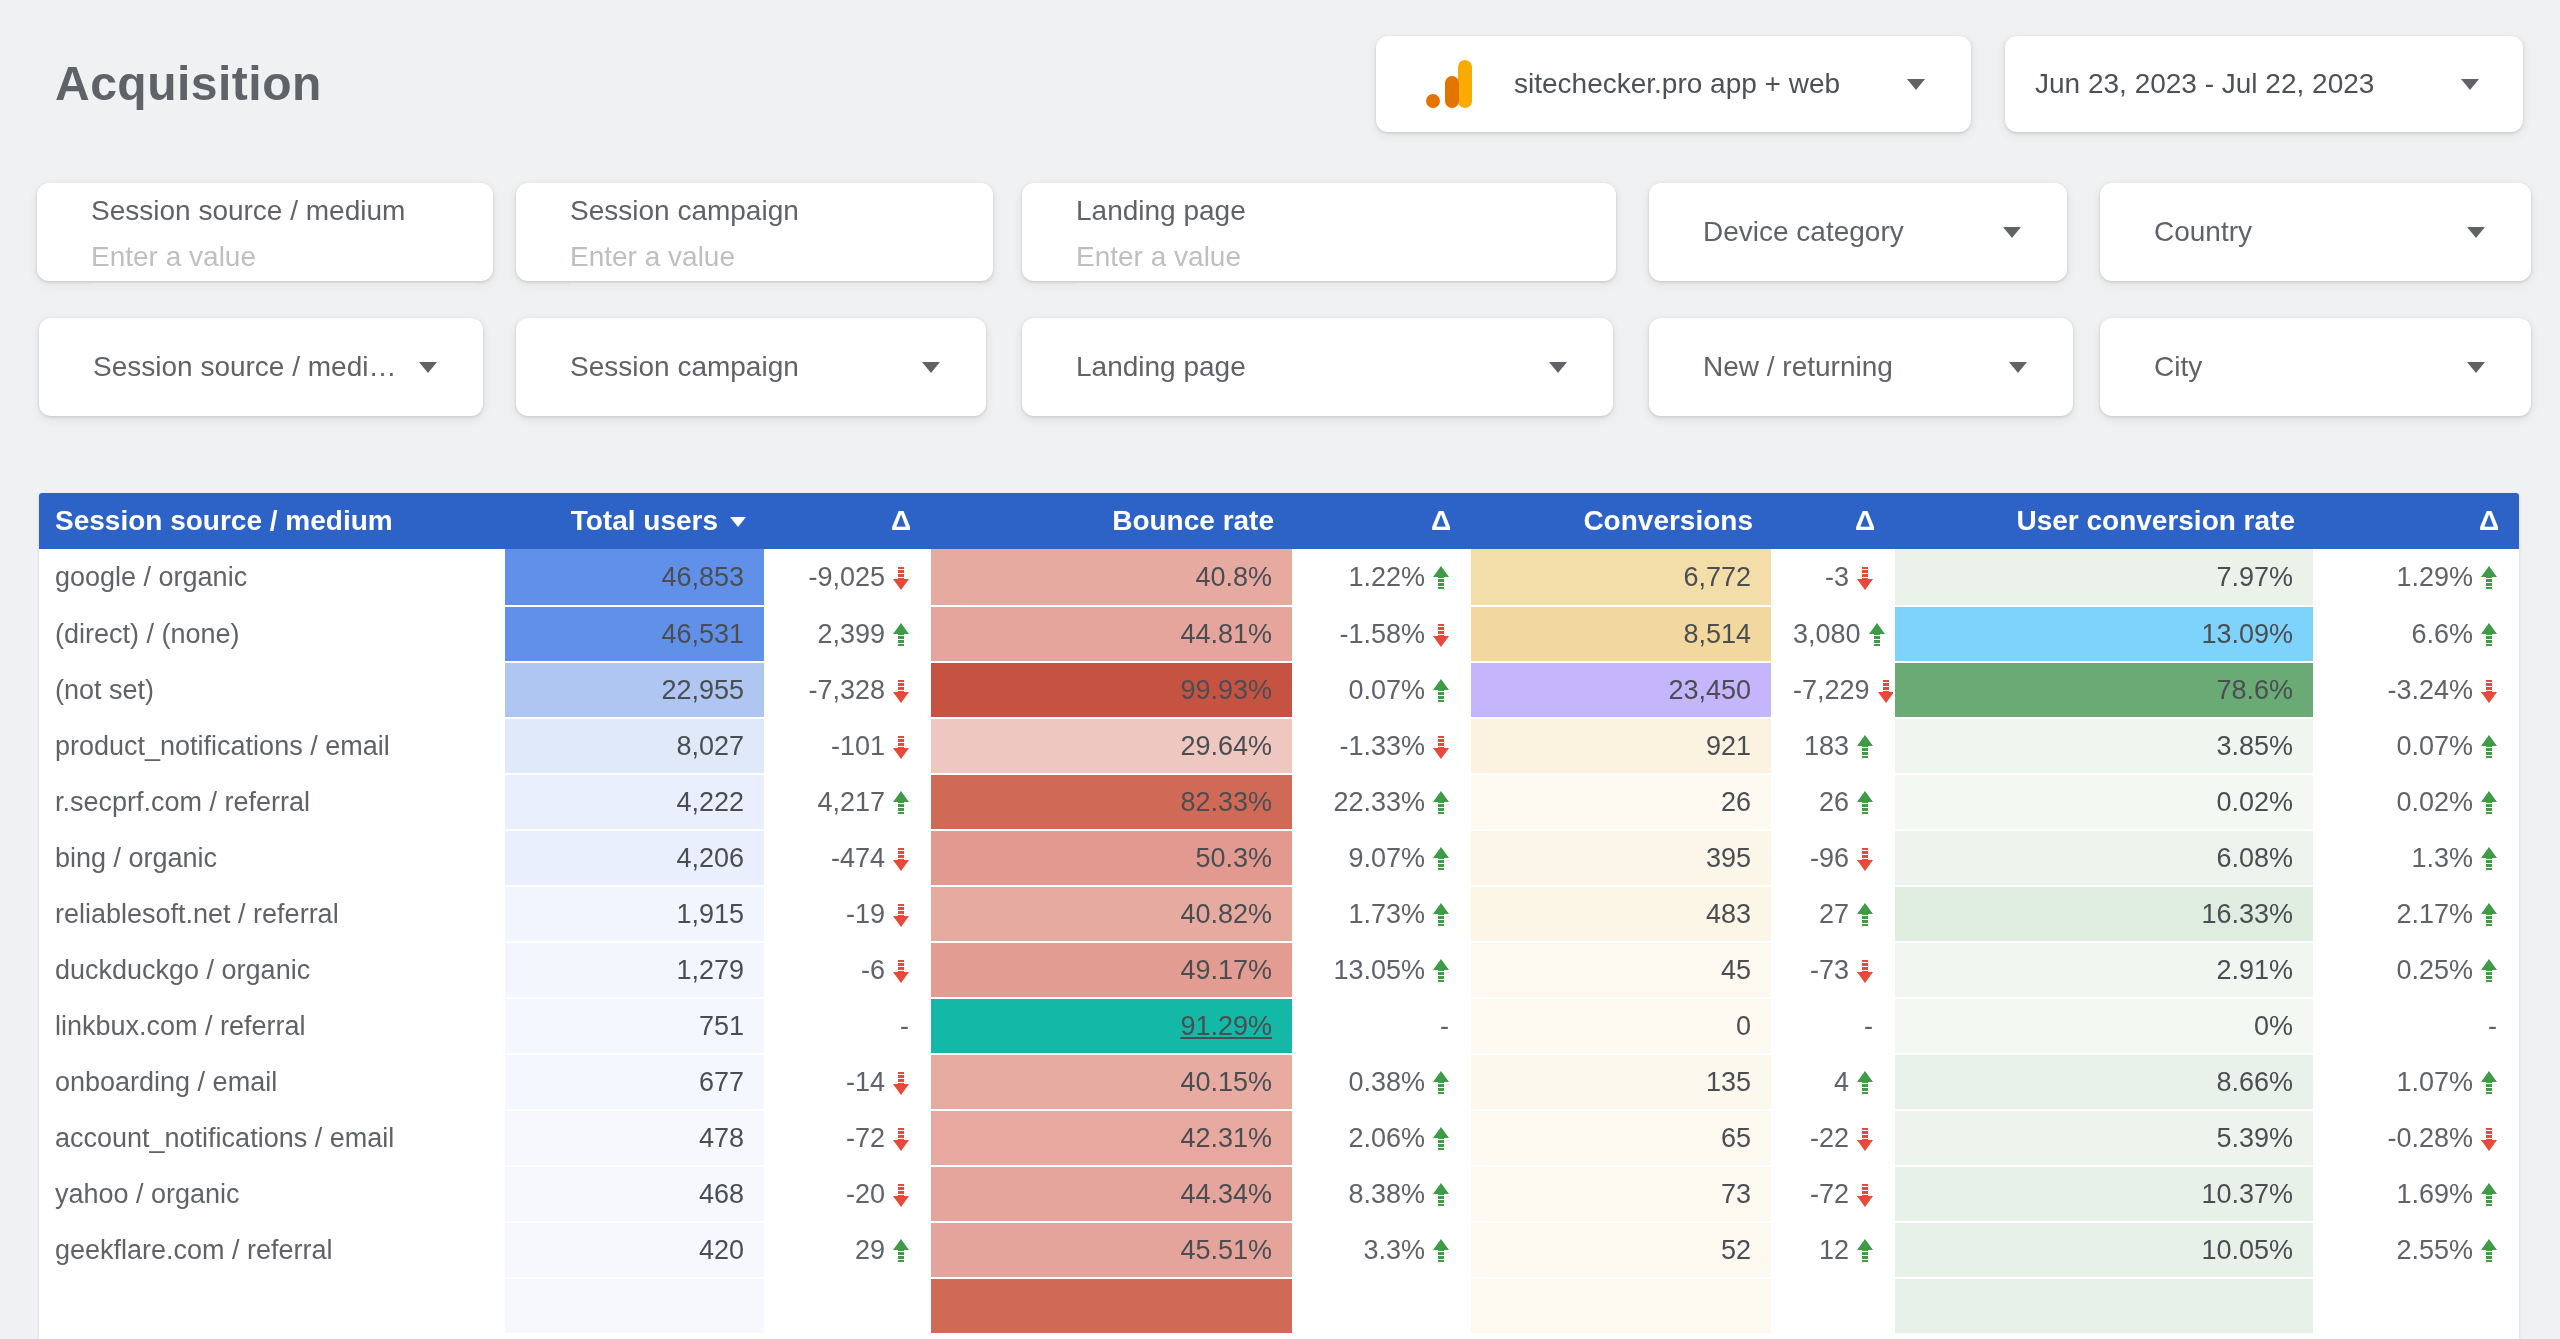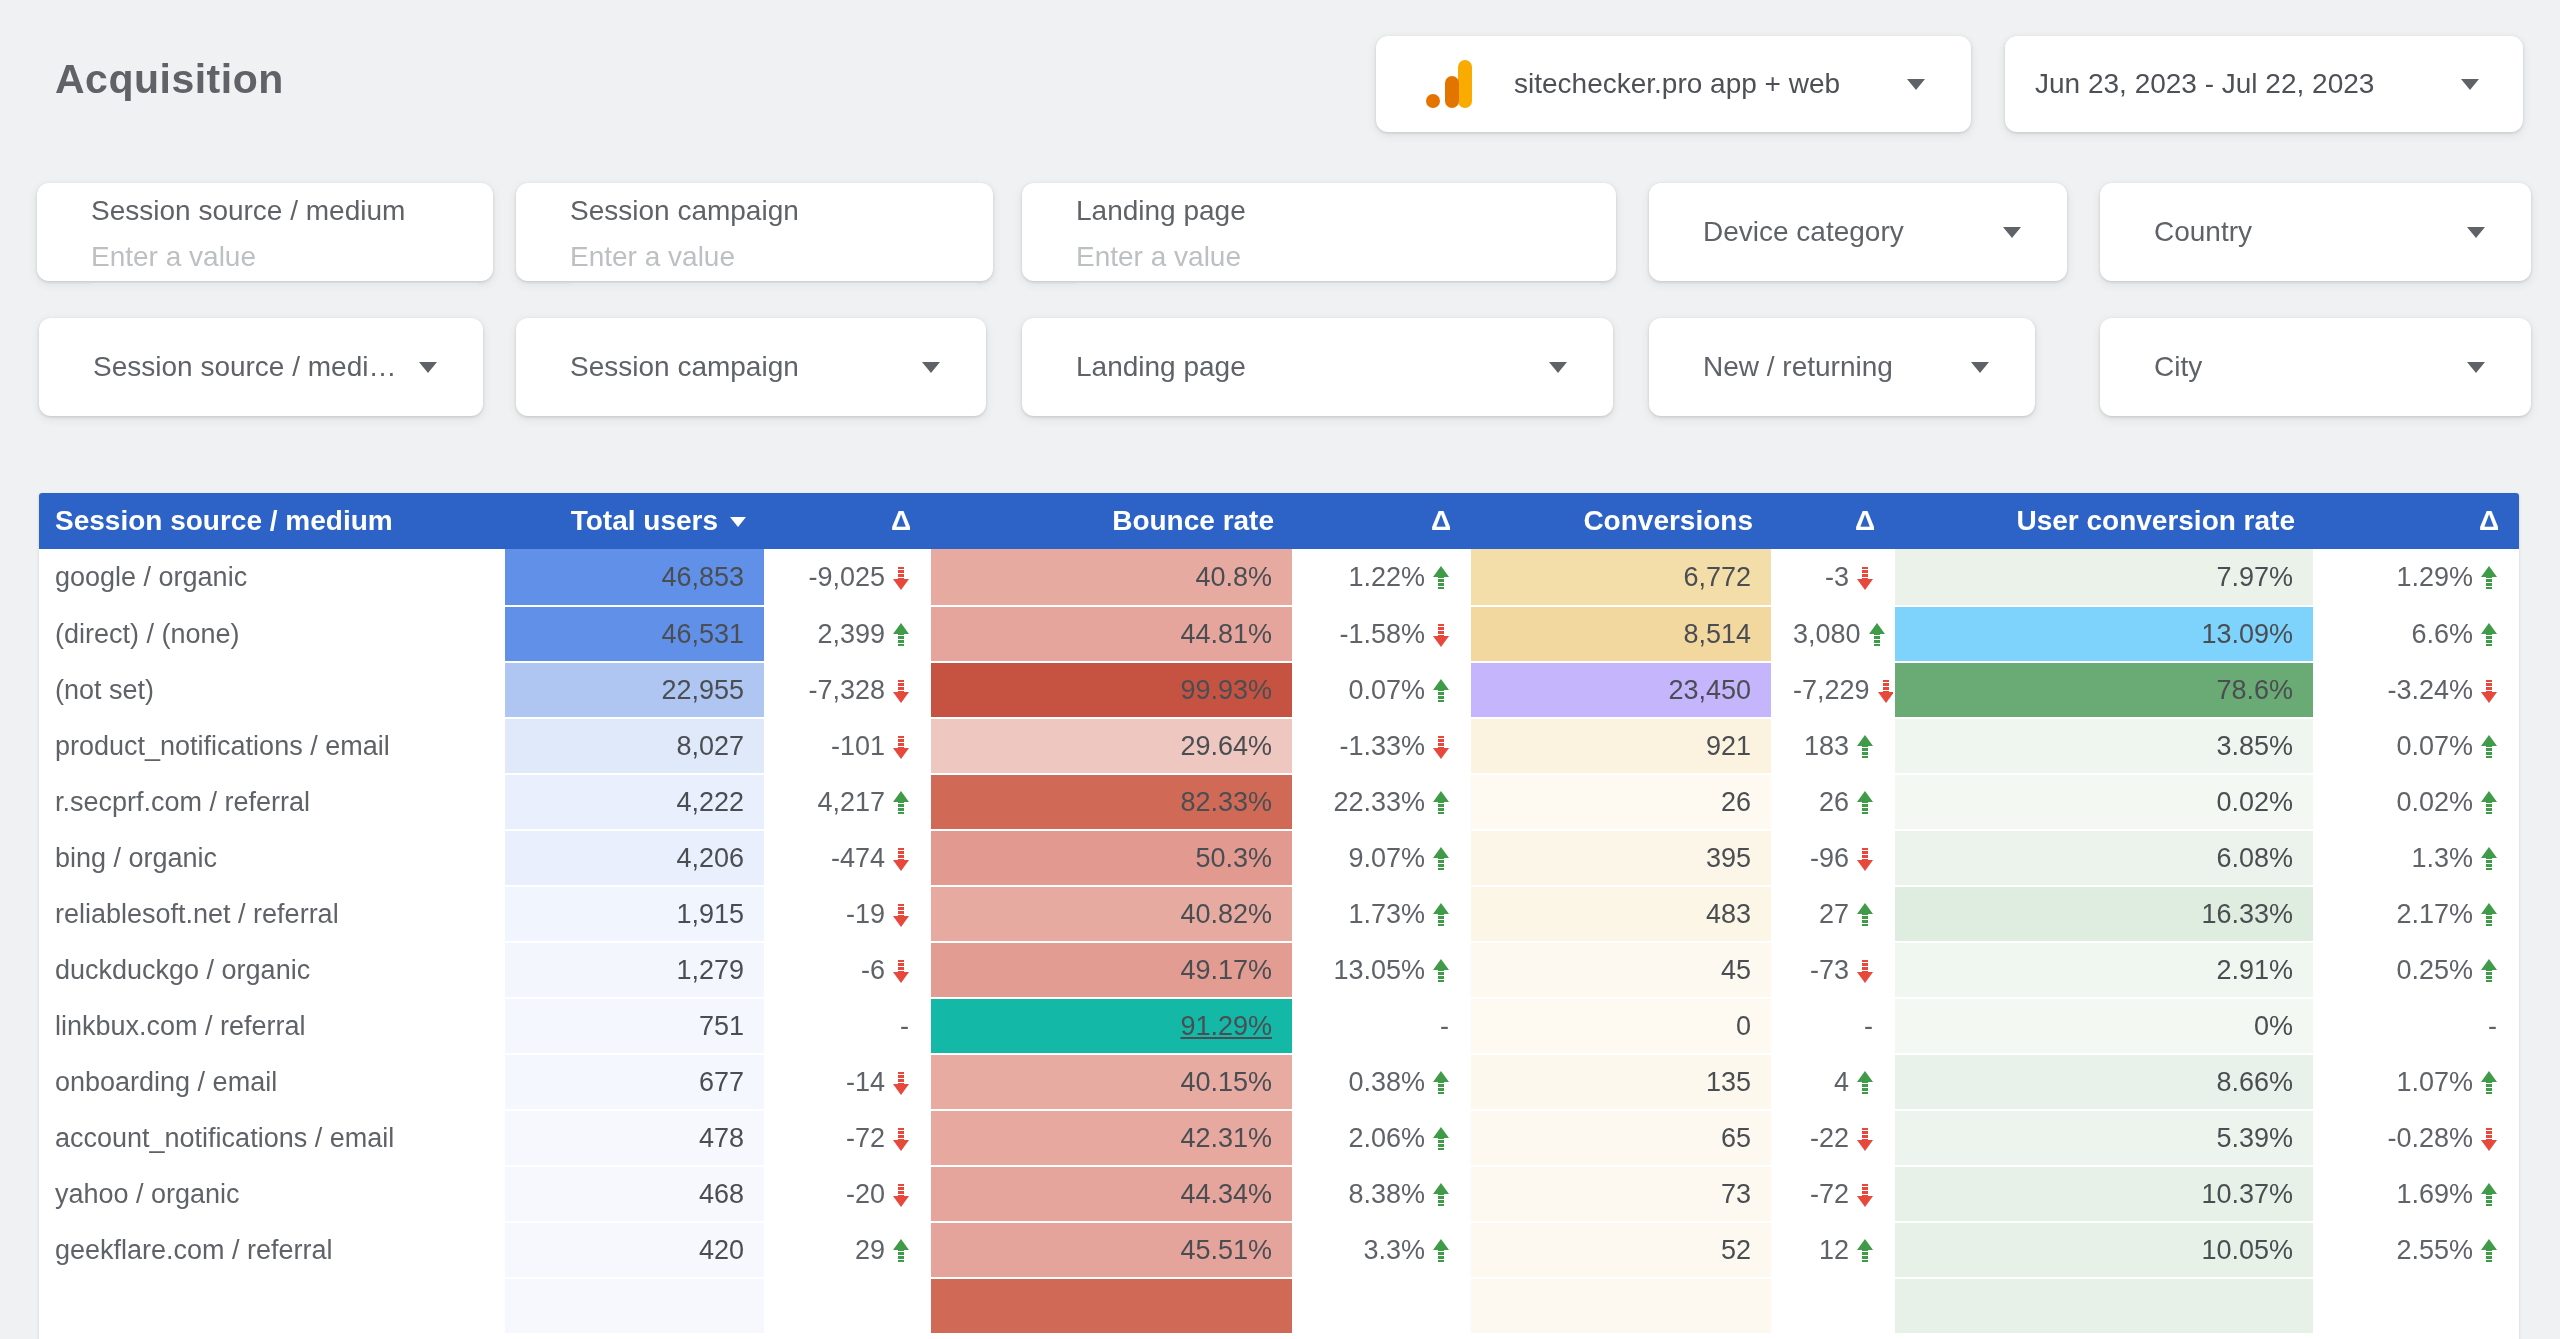--- a/index.html
+++ b/index.html
@@ -6,21 +6,21 @@
   html,body { width:2560px; height:1339px; overflow:hidden; }
   body {
     background:#f0f1f2;
     font-family:"Liberation Sans", sans-serif;
     color:#5f6368;
     position:relative;
   }
   
   .page-title {
     position:absolute; left:55px; top:56px;
-    font-size:41px; font-weight:bold; color:#5f6368; letter-spacing:0.5px;
+    font-size:48px; font-weight:bold; color:#5f6368; letter-spacing:0.5px;
   }
   .card {
     background:#fff; border-radius:12px;
     box-shadow:0 1px 3px rgba(60,64,67,.18), 0 3px 10px rgba(60,64,67,.10);
   }
   .selector {
     position:absolute; display:flex; align-items:center; cursor:pointer;
   }
   .account-selector { left:1376px; top:36px; width:595px; height:96px; padding:0 46px 0 50px;justify-content:flex-end; }
   .date-selector    { left:2005px; top:36px; width:518px; height:96px; padding:0 44px 0 30px; }
@@ -51,21 +51,21 @@
   .filter-dd .flabel { font-size:28px; color:#5f6368; white-space:nowrap; overflow:hidden; text-overflow:ellipsis; }
   .filter-dd .spacer { flex:1; }
   .fi-a { left:37px;   top:183px; width:456px; }
   .fi-b { left:516px;  top:183px; width:477px; }
   .fi-c { left:1022px; top:183px; width:594px; }
   .fd-d { left:1649px; top:183px; width:418px; }
   .fd-e { left:2100px; top:183px; width:431px; }
   .fd-f { left:39px;   top:318px; width:444px; }
   .fd-g { left:516px;  top:318px; width:470px; }
   .fd-h { left:1022px; top:318px; width:591px; }
-  .fd-i { left:1649px; top:318px; width:386px; }
+  .fd-i { left:1649px; top:318px; width:424px; }
   .fd-j { left:2100px; top:318px; width:431px; }
   
   .table-card {
     position:absolute; left:39px; top:493px; width:2480px; height:900px;
     background:#fff; box-shadow:0 1px 3px rgba(60,64,67,.18);
     border-radius:3px; overflow:hidden;
   }
   table { width:2480px; border-collapse:separate; border-spacing:0; table-layout:fixed; }
   thead th {
     background:#2d63c7; color:#fff; font-size:28px; font-weight:bold;

